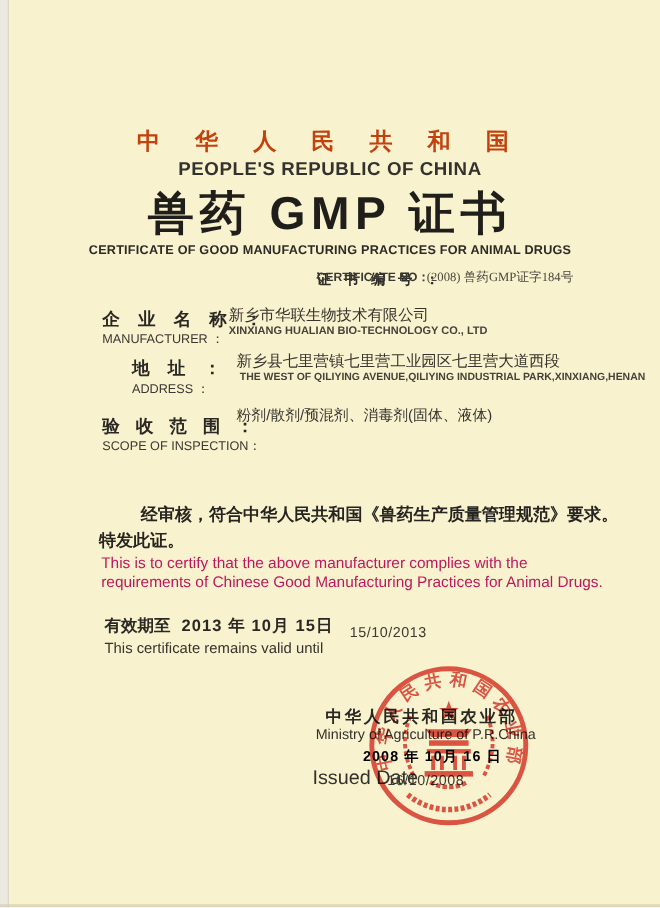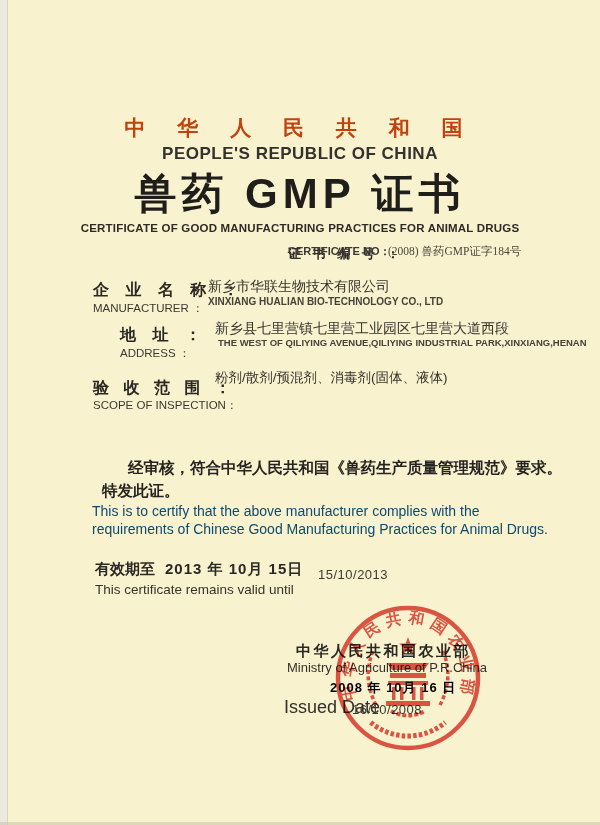--- a/index.html
+++ b/index.html
@@ -40,22 +40,22 @@
   .mfr-val-en{left:208px;top:296px;text-align:center;}
   .addr-lbl-cn{left:120px;top:325px;}
   .addr-lbl-en{left:120px;top:346px;}
   .addr-val-cn{left:215px;top:320px;}
   .addr-val-en{left:218px;top:337px;font-size:9.5px;}
   .scope-lbl-cn{left:93px;top:378px;letter-spacing:5px;}
   .scope-lbl-en{left:93px;top:398px;}
   .scope-val-cn{left:215px;top:369px;font-size:13.5px;}
   .stmt-cn{font-size:15.5px;font-weight:600;color:#262420;}
   .stmt-cn1{left:128px;top:458px;}
-  .stmt-cn2{left:102px;top:481px;}
-  .stmt-en{font-size:14px;color:#0c4a6e;}
+  .stmt-cn2{left:90px;top:481px;}
+  .stmt-en{font-size:14px;color:#be185d;}
   .stmt-en1{left:92px;top:503px;}
   .stmt-en2{left:92px;top:521px;}
   .valid-cn{left:95px;top:560px;font-size:15px;font-weight:bold;color:#2a2823;}
   .valid-cn .date-part{font-weight:bold;margin-left:10px;letter-spacing:1px;}
   .valid-hand{left:318px;top:567px;font-size:13px;color:#3c3a33;letter-spacing:.5px;}
   .valid-en{left:95px;top:582px;font-size:13.5px;color:#35332c;}
   .issuer-cn{left:296px;top:642px;font-size:15px;font-weight:bold;letter-spacing:2.5px;color:#2a2823;}
   .issuer-en{left:287px;top:660px;font-size:13px;color:#33312b;}
   .issue-date-cn{left:330px;top:679px;font-size:13px;font-weight:bold;letter-spacing:1px;color:#000000;}
   .issued-label{left:284px;top:697px;font-size:18px;color:#33312b;}

